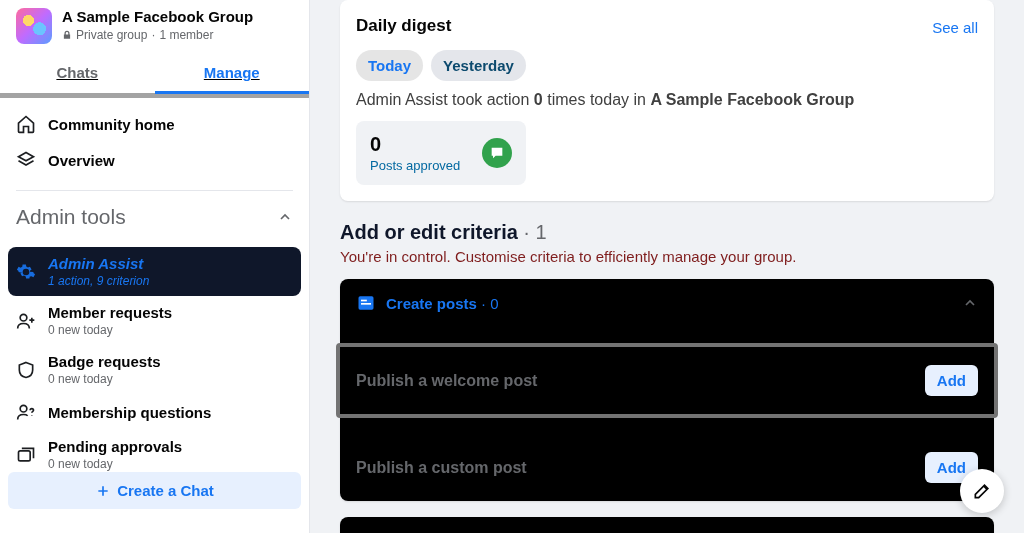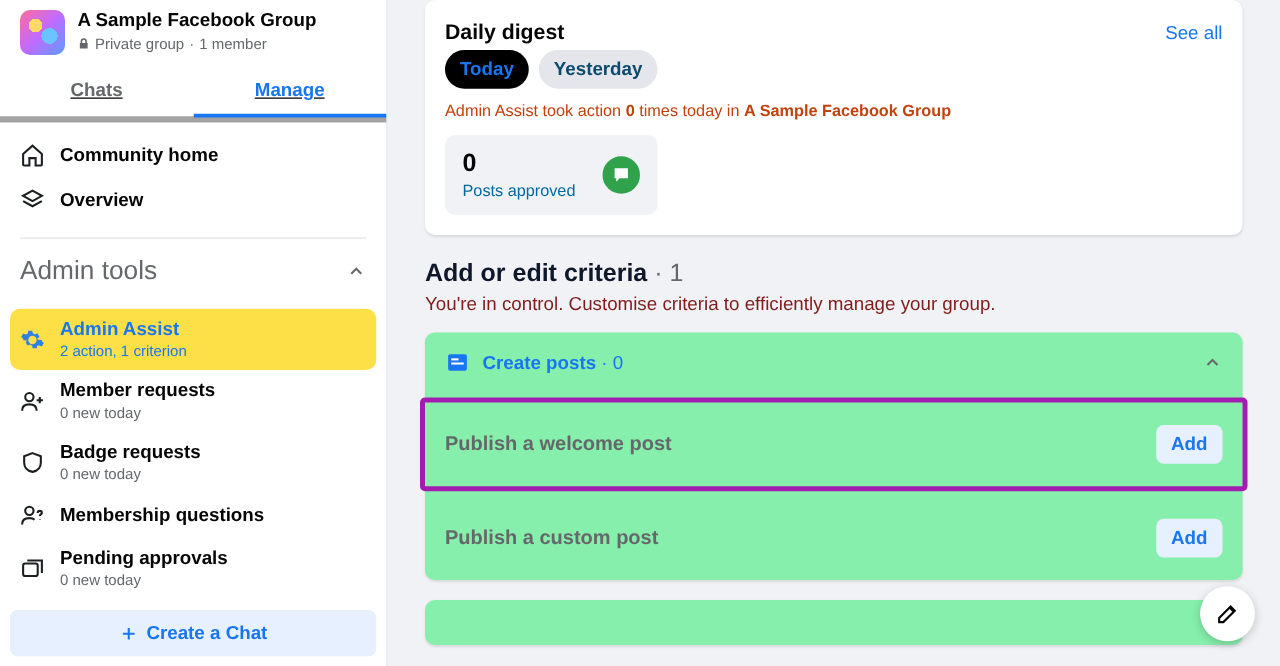--- a/index.html
+++ b/index.html
@@ -10,57 +10,57 @@
 .group-thumb::before{content:'';position:absolute;inset:4px;background:radial-gradient(circle at 30% 30%,#ffd966 20%,transparent 20%),radial-gradient(circle at 70% 60%,#6bc4ff 25%,transparent 25%);}
 .group-title { font-size:15px; font-weight:600; color:#050505; line-height:1.2; }
 .group-meta { font-size:12px; color:#65676b; display:flex; align-items:center; gap:4px; margin-top:2px;}
 .lock-icon{width:10px;height:10px;display:inline-block;}
 .tabs { display:flex; border-bottom:5px solid #a3a3a3;text-decoration:underline; }
 .tab { flex:1; text-align:center; padding:12px 0; font-size:15px; font-weight:600; color:#65676b; cursor:pointer; position:relative;}
 .tab.active { color:#1876f2; }
 .tab.active::after{content:'';position:absolute;left:0;right:0;bottom:-1px;height:3px;background:#1876f2;}
 .nav-list { padding:8px; }
 .nav-item { display:flex; align-items:center; gap:12px; padding:8px; border-radius:8px; cursor:pointer; }
-.nav-item.active { background:#fde047; }
+.nav-item.active { background:#0f172a;font-style:italic; }
 .nav-label { font-size:15px; font-weight:600; color:#050505; }
 .nav-item.active .nav-label { color:#1876f2; }
 .nav-item.active .nav-sub { color:#1876f2; }
 .nav-sub { font-size:12px; color:#65676b; margin-top:2px; }
 .nav-icon { width:20px; height:20px; flex-shrink:0; display:flex; align-items:center; justify-content:center; color:#1c1e21;}
 .nav-item.active .nav-icon{color:#1876f2;}
 .section-hr { border:none; border-top:1px solid #e4e6eb; margin:4px 16px; }
 .section-head { display:flex; justify-content:space-between; align-items:center; padding:10px 16px; color:#65676b; font-size:21px; font-weight:500; cursor:pointer;}
-.create-chat-wrap{position:absolute;bottom:8px;left:8px;right:8px;}
+.create-chat-wrap{position:absolute;bottom:24px;left:8px;right:8px;}
 .create-chat { width:100%;background:#e7f0fe; color:#1876f2; font-weight:600; font-size:15px; padding:10px; border:none; border-radius:6px; cursor:pointer; display:flex; align-items:center; justify-content:center; gap:6px;}
 .main { position:absolute; left:310px; right:0; top:0; bottom:0; overflow-y:auto; padding:0 30px; }
 .card { background:#fff; border-radius:8px; box-shadow:0 1px 2px rgba(0,0,0,0.1); padding:16px; margin-bottom:20px; }
-.card-head { display:flex; justify-content:space-between; align-items:center; margin-bottom:4px;}
+.card-head { display:flex; justify-content:space-between; align-items:flex-end; margin-bottom:14px;}
 .card-title { font-size:17px; font-weight:700; color:#050505; }
 .see-all { color:#1876f2; font-size:15px; font-weight:500; cursor:pointer; }
 .pill-row { display:flex; gap:8px; margin-bottom:10px;}
 .pill { padding:7px 12px; border-radius:18px; font-size:15px; font-weight:600; cursor:pointer; border:none;}
-.pill.active { background:#000000; color:#1876f2; }
+.pill.active { background:#e5e5e5; color:#1876f2; }
 .pill.inactive { background:#e4e6eb; color:#0c4a6e; }
-.digest-text { font-size:13px; color:#c2410c; margin-bottom:12px;}
+.digest-text { font-size:16px; color:#404040; margin-bottom:12px;}
 .digest-text b{font-weight:700;}
 .stat-box { display:inline-flex; align-items:center; background:#f0f2f5; border-radius:8px; padding:12px 14px; gap:22px;}
 .stat-num { font-size:20px; font-weight:800; color:#050505; }
 .stat-label { font-size:13px; color:#0369a1; margin-top:2px;}
 .stat-badge { width:30px; height:30px; background:#31a24c; border-radius:50%; display:flex; align-items:center; justify-content:center; color:#fff;}
 .criteria-title { font-size:20px; font-weight:800; color:#0f172a; display:inline;text-align:center;}
 .criteria-count { font-size:20px; color:#65676b; font-weight:400;}
 .criteria-sub { font-size:15px; color:#7f1d1d; margin-top:4px; margin-bottom:14px;}
-.criteria-card { background:#86efac; border-radius:8px; box-shadow:0 1px 2px rgba(0,0,0,0.1); margin-bottom:16px;}
+.criteria-card { background:#000000; border-radius:8px; box-shadow:0 1px 2px rgba(0,0,0,0.1); margin-bottom:16px;}
 .criteria-head { display:flex; align-items:center; padding:14px 16px; gap:10px; cursor:pointer;}
 .criteria-head-label { color:#1876f2; font-size:15px; font-weight:600; flex:1;}
 .criteria-head-count { color:#1876f2; font-weight:400;}
 .criteria-row { display:flex; align-items:center; justify-content:space-between; padding:18px 16px; }
 .criteria-row-label { font-size:16px; font-weight:600; color:#65676b;}
 .add-btn { background:#e7f0fe; color:#1876f2; border:none; padding:7px 12px; border-radius:6px; font-size:15px; font-weight:600; cursor:pointer;}
-.highlight-box { border:4px solid #a21caf; border-radius:4px; margin:4px -4px;}
+.highlight-box { border:4px solid #737373; border-radius:4px; margin:16px -4px;}
 .fab { position:absolute; right:20px; bottom:20px; width:44px; height:44px; background:#fff; border-radius:50%; box-shadow:0 2px 8px rgba(0,0,0,0.2); display:flex; align-items:center; justify-content:center; cursor:pointer;}
 .chev{width:16px;height:16px;color:#65676b;}
 </style>
 </head>
 <body>
 
 <div class="sidebar">
   <div class="group-header">
     <div class="group-thumb"></div>
     <div>
@@ -106,21 +106,21 @@
   </div>
   <div class="nav-list">
     <div class="nav-item active">
       <span class="nav-icon">
           <svg viewBox="0 0 24 24" width="20" height="20" fill="currentColor">
             <path d="M12 8a4 4 0 100 8 4 4 0 000-8zm9 4a7 7 0 01-.1 1.2l2 1.6-2 3.4-2.4-1a7 7 0 01-2 .1l-.4 2.5h-4l-.4-2.5a7 7 0 01-2-1.1l-2.4 1-2-3.4 2-1.6A7 7 0 013 12a7 7 0 01.1-1.2l-2-1.6 2-3.4 2.4 1a7 7 0 012-1.1L7.9 3h4l.4 2.5a7 7 0 012 1.1l2.4-1 2 3.4-2 1.6c.1.4.1.8.1 1.2z" opacity="0.9"></path>
           </svg>
         </span>
       <div>
         <div class="nav-label">Admin Assist</div>
-        <div class="nav-sub">2 action, 1 criterion</div>
+        <div class="nav-sub">1 action, 9 criterion</div>
       </div>
     </div>
     <div class="nav-item">
       <span class="nav-icon">
           <svg viewBox="0 0 24 24" width="20" height="20" fill="none" stroke="currentColor" stroke-width="2">
             <circle cx="9" cy="8" r="4"></circle>
             <path d="M2 21c0-4 3-6 7-6s7 2 7 6M19 8v6M16 11h6"></path>
           </svg>
         </span>
       <div>

